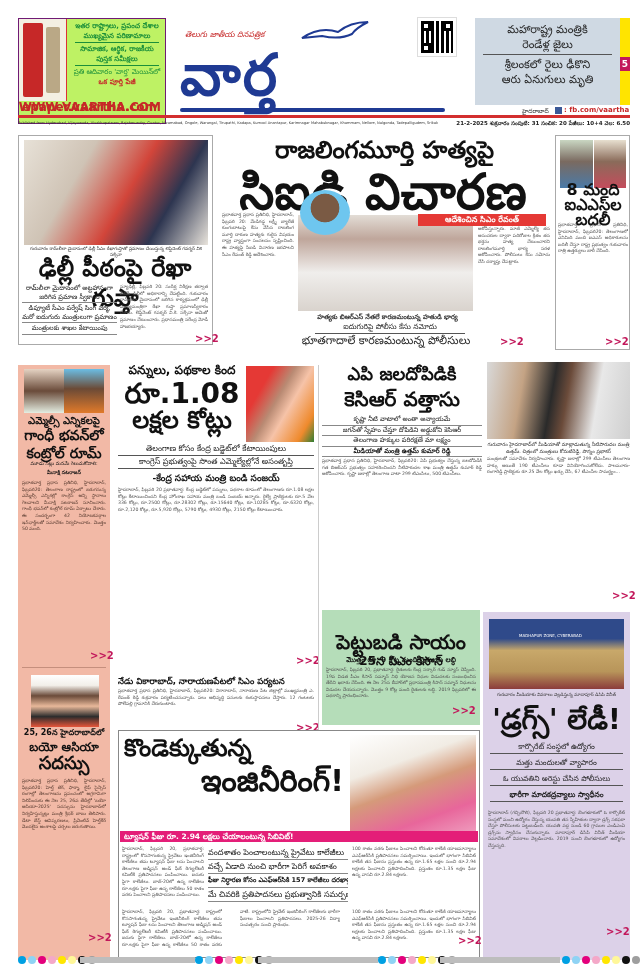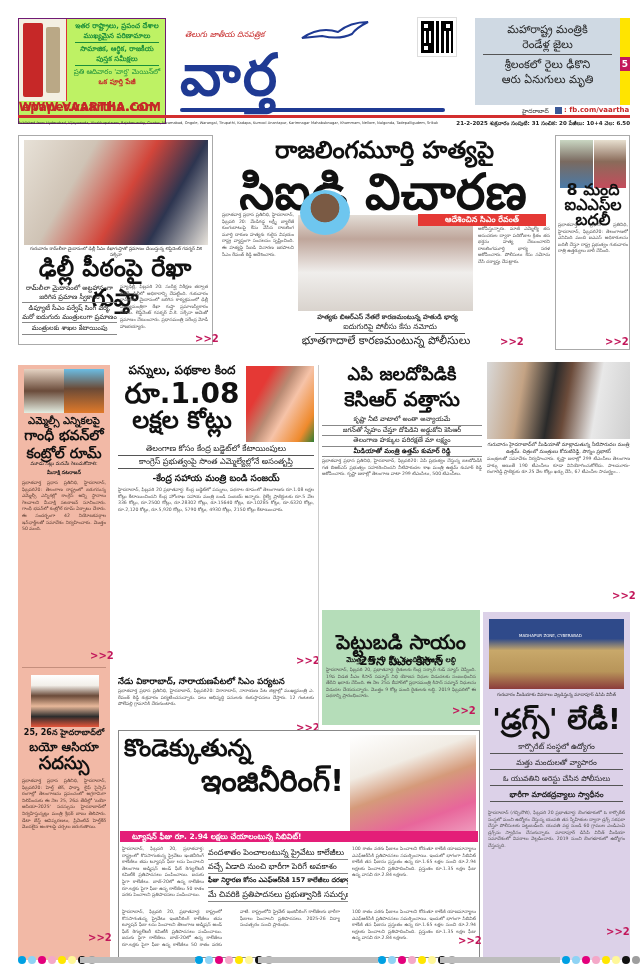--- a/index.html
+++ b/index.html
@@ -131,21 +131,21 @@
   .drugs-ph { left: 489px; top: 619px; width: 135px; height: 70px; background: linear-gradient(180deg,#2f4a8a 0,#2f4a8a 28%,#c8a86a 45%,#b8955a 75%,#8b3c3c 100%); }
   .drugs-cap { left: 489px; top: 692px; width: 135px; font-size: 4.5px; }
   .drugs-hd { left: 483px; top: 700px; width: 147px; font-size: 28px; line-height: 40px; }
   .ds { left: 490px; width: 133px; font-size: 7.5px; }
   .drugs-body { left: 488px; top: 810px; width: 137px; height: 140px; }
 
   .eng-box { left: 118px; top: 730px; width: 362px; height: 228px; border: 1px solid #888; background:#fff; }
   .eng-hd1 { left: 124px; top: 732px; width: 220px; font-size: 24px; line-height: 32px; text-align:left; }
   .eng-hd2 { left: 124px; top: 764px; width: 220px; font-size: 30px; line-height: 34px; text-align:right; font-weight:700; }
   .eng-art { left: 350px; top: 735px; width: 126px; height: 103px; background: linear-gradient(160deg,#fff 0,#f1ece4 30%,#d59a7a 50%,#e8669b 75%,#f0a6c4 100%); }
-  .eng-band { left: 120px; top: 831px; width: 358px; height: 11px; background:#e41e78; color:#fff; font-size:7.5px; font-weight:bold; line-height:11px; padding-left:12px; }
+  .eng-band { left: 120px; top: 831px; width: 358px; height: 11px; background:#e41e78; color:#fff; font-size:7.5px; font-weight:bold; line-height:11px; padding-left:4px; }
   .eng-body-l { left: 122px; top: 846px; width: 82px; height: 62px; }
   .eng-bullets { left: 208px; top: 846px; width: 140px; }
   .eng-bullets div { font-size: 8px; line-height: 13px; border-bottom: 1px solid #888; white-space: nowrap; overflow:hidden; }
   .eng-bullets div:nth-child(3){ font-weight:bold; font-size:6.5px; }
   .eng-body-r { left: 352px; top: 846px; width: 124px; height: 60px; }
   .eng-body-b1 { left: 122px; top: 909px; width: 100px; height: 40px; }
   .eng-body-b2 { left: 240px; top: 909px; width: 100px; height: 40px; }
   .eng-body-b3 { left: 352px; top: 909px; width: 124px; height: 40px; }
 
   

